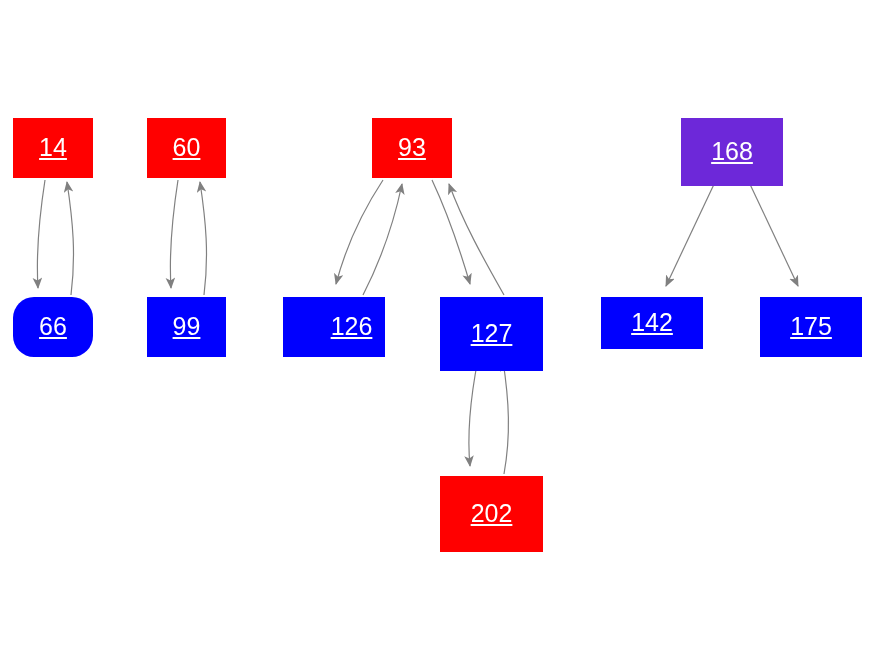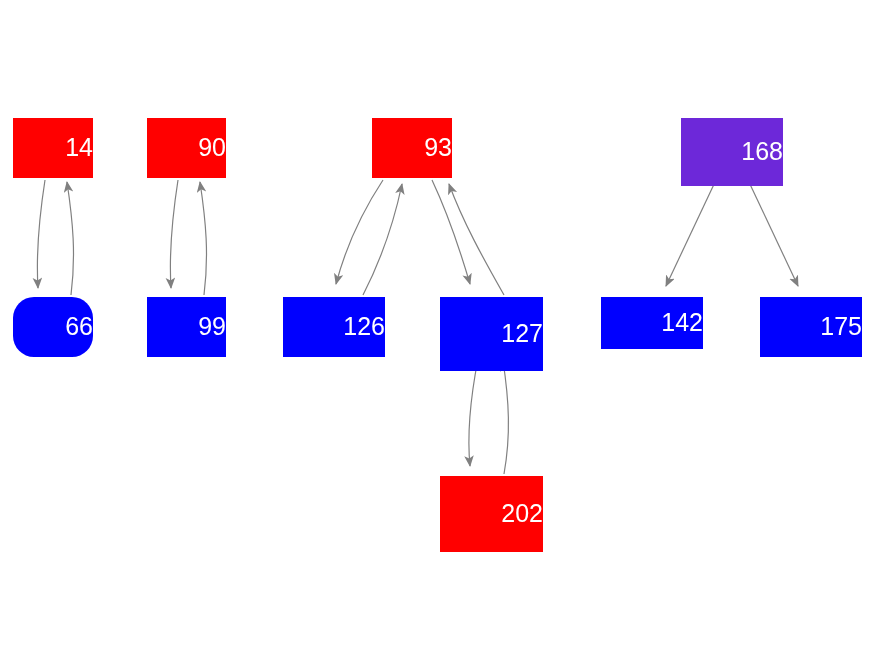--- a/index.html
+++ b/index.html
@@ -23,27 +23,28 @@
     left: 0;
     top: 0;
     width: 875px;
     height: 656px;
     pointer-events: none;
   }
   .node {
     position: absolute;
     display: flex;
     align-items: center;
-    justify-content: flex-end;
+    justify-content: center;
     color: #ffffff;
     font-size: 25px;
     line-height: 1;
     letter-spacing: 0px;
     box-sizing: border-box;
     user-select: none;
+    text-decoration: underline;
   }
   .node-red  { background: #ff0000; }
   .node-blue { background: #0000ff; }
   .node-label {
     display: block;
     transform: translateY(-1px);
   }
 </style>
 </head>
 <body>
@@ -73,21 +74,21 @@
   </svg>
 
   <div id="node-layer">
       <div class="node node-red" style="left: 13px; top: 118px; width: 80px; height: 60px; background: rgb(255, 0, 0);">
         <span class="node-label">14</span>
       </div>
       <div class="node node-blue" style="left: 13px; top: 297px; width: 80px; height: 60px; background: rgb(0, 0, 255); border-radius: 21px;">
         <span class="node-label">66</span>
       </div>
       <div class="node node-red" style="left: 147px; top: 118px; width: 79px; height: 60px; background: rgb(255, 0, 0);">
-        <span class="node-label">90</span>
+        <span class="node-label">60</span>
       </div>
       <div class="node node-blue" style="left: 147px; top: 297px; width: 79px; height: 60px; background: rgb(0, 0, 255);">
         <span class="node-label">99</span>
       </div>
       <div class="node node-red" style="left: 372px; top: 118px; width: 80px; height: 60px; background: rgb(255, 0, 0);">
         <span class="node-label">93</span>
       </div>
       <div class="node node-blue" style="left: 283px; top: 297px; width: 102px; height: 60px; background: rgb(0, 0, 255); padding-left: 35px;">
         <span class="node-label">126</span>
       </div>

